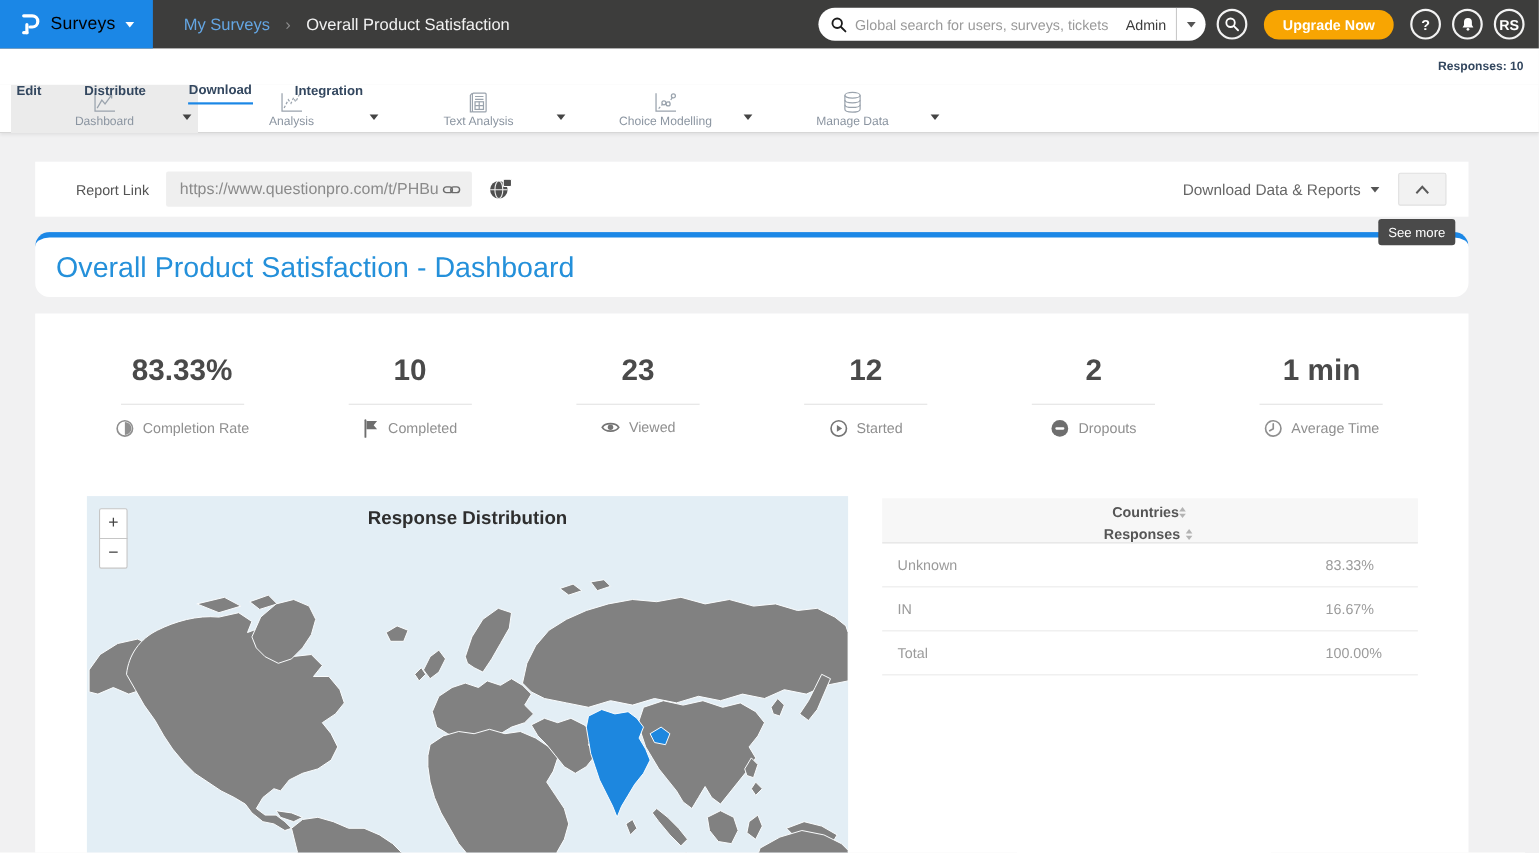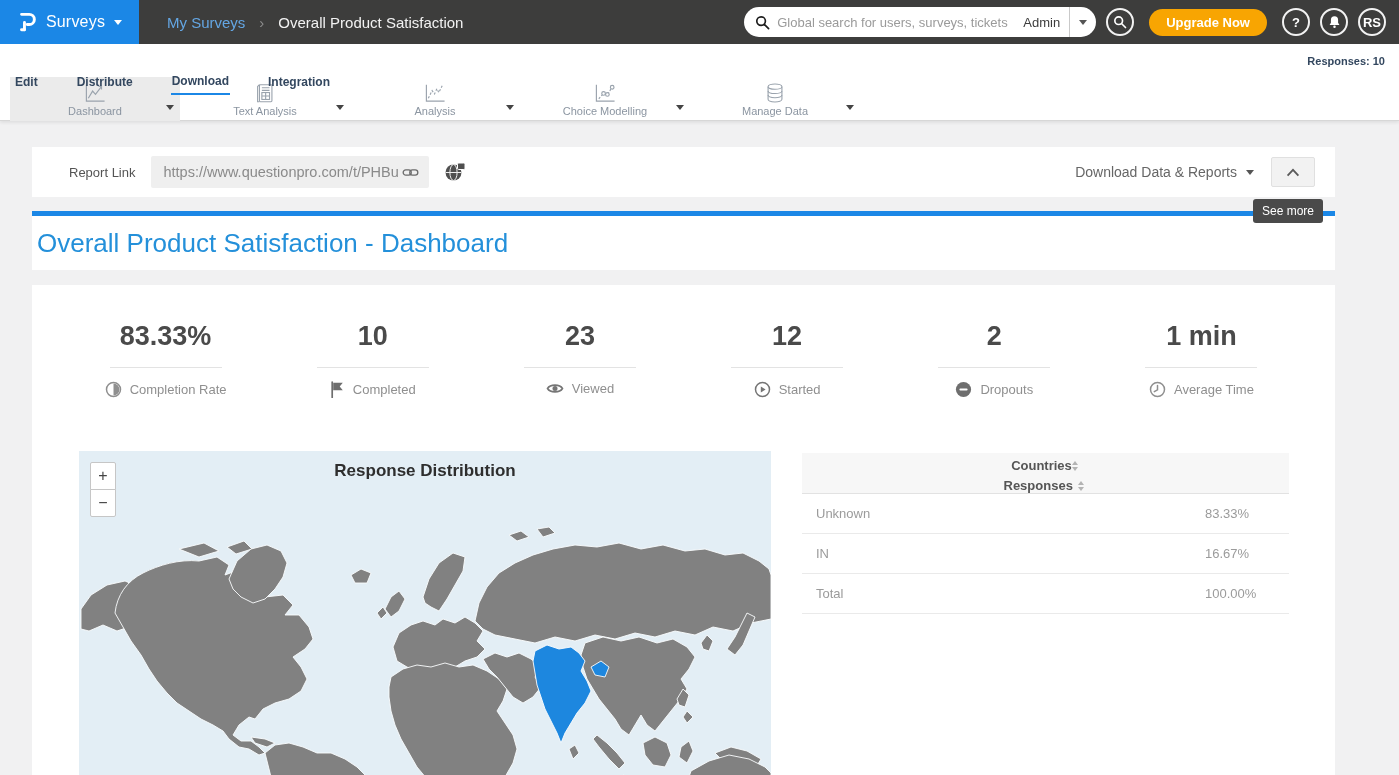--- a/index.html
+++ b/index.html
@@ -9,21 +9,21 @@
     background:#f1f1f2;
     overflow:hidden;
     position:relative;
     color:#444;
   }
   
   .topbar { position:absolute; top:0; left:0; width:100%; height:44px;
     background:#3d3d3c; display:flex; align-items:center; z-index:30; }
   .logo-box { width:139px; height:44px; background:var(--accent,#1b87e6);
     display:flex; align-items:center; justify-content:center; gap:9px; cursor:pointer; flex:none; }
-  .logo-box .product { color:#ffffff; font-size:16px; letter-spacing:.2px; }
+  .logo-box .product { color:#000000; font-size:16px; letter-spacing:.2px; }
   .caret { width:0; height:0; border-left:4px solid transparent;
     border-right:4px solid transparent; border-top:5px solid #fff; display:inline-block; }
   .caret.dark { border-top-color:#555; }
   .crumbs { display:flex; align-items:center; gap:14px; margin-left:28px; font-size:15px; }
   .crumb-link { color:#64a6e3; cursor:pointer; }
   .crumb-sep { color:#8d8d8d; font-size:15px; }
   .crumb-current { color:#f2f2f2; }
   .top-right { margin-left:auto; display:flex; align-items:center; gap:10px; padding-right:13px; }
   .search-pill { width:352px; height:30px; background:#fff; border-radius:15px;
     display:flex; align-items:center; padding-left:11px; overflow:hidden; }
@@ -67,21 +67,21 @@
   .report-url { flex:1; font-size:14.5px; color:#8a8a8a; white-space:nowrap; overflow:hidden; }
   .globe-btn { margin-left:15px; cursor:pointer; display:flex; }
   .report-right { margin-left:auto; display:flex; align-items:center; gap:9px; }
   .download-toggle { display:flex; align-items:center; gap:9px; cursor:pointer;
     font-size:14px; color:#666; padding-right:8px; }
   .see-more-btn { width:44px; height:30px; background:#f2f2f2; border:1px solid #e0e0e0;
     border-radius:2px; display:flex; align-items:center; justify-content:center; cursor:pointer; }
   .tooltip { position:absolute; top:199px; right:76px; background:#4a4a4a; color:#fff;
     font-size:12px; padding:5px 9px; border-radius:3px; z-index:40; }
   .title-card { top:211px; height:59px; border-top:5px solid var(--accent,#1b87e6);
-    display:flex; align-items:center; padding-left:5px; }
+    display:flex; align-items:center; padding-left:19px;border-radius:13px; }
   .page-title { font-size:26px; color:#2490da; font-weight:normal; }
   .main-card { top:285px; height:600px; }
   
   .stats-row { display:flex; padding:36px 30px 0; }
   .stat { flex:1; text-align:center; }
   .stat-value { font-size:27px; font-weight:bold; color:#4a4a4a; }
   .stat-divider { width:112px; height:1px; background:#e3e3e3; margin:15px auto 13px; }
   .stat-label-row { display:inline-flex; align-items:center; gap:8px; color:#8f8f8f; font-size:13px; }
   .stat-label-row svg { flex:none; }
   
@@ -180,39 +180,39 @@
         <path d="M4,3 V20 H23"></path>
         <path d="M6,17 L10.5,9.5 L13.5,13 L19.5,5"></path>
         <path d="M16.6,4.6 H19.8 V7.8"></path>
       </svg>
     </span>
     <span class="tool-label">Dashboard</span>
     <span class="tool-caret"><span class="caret"></span></span>
   </div>
   <div class="tool-item">
     <span class="tool-icon">
+      <svg width="26" height="22" viewBox="0 0 26 23">
+        <path d="M4,3 V20 H23"></path>
+        <path d="M6,17 L10,9 L12.5,12.5 L15,7 L17,11 L20.5,4" stroke-dasharray="2.4,1.8"></path>
+      </svg>
+    </span>
+    <span class="tool-label">Analysis</span>
+    <span class="tool-caret"><span class="caret"></span></span>
+  </div>
+  <div class="tool-item">
+    <span class="tool-icon">
       <svg width="24" height="22" viewBox="0 0 26 23">
         <rect x="7" y="2.5" width="13.5" height="18.5" rx="1"></rect>
         <path d="M7,2.5 l-2,2 v16.5 h2"></path>
         <path d="M9.6,5.8 h8.3 M9.6,8.6 h8.3"></path>
         <rect x="9.6" y="11" width="8.3" height="7.5"></rect>
         <path d="M13.7,11 v7.5 M9.6,14.7 h8.3"></path>
       </svg>
     </span>
     <span class="tool-label">Text Analysis</span>
-    <span class="tool-caret"><span class="caret"></span></span>
-  </div>
-  <div class="tool-item">
-    <span class="tool-icon">
-      <svg width="26" height="22" viewBox="0 0 26 23">
-        <path d="M4,3 V20 H23"></path>
-        <path d="M6,17 L10,9 L12.5,12.5 L15,7 L17,11 L20.5,4" stroke-dasharray="2.4,1.8"></path>
-      </svg>
-    </span>
-    <span class="tool-label">Analysis</span>
     <span class="tool-caret"><span class="caret"></span></span>
   </div>
   <div class="tool-item">
     <span class="tool-icon">
       <svg width="26" height="22" viewBox="0 0 26 23">
         <path d="M4,3 V20 H23"></path>
         <path d="M6.5,17.5 L11.5,12 L15.5,13 L20.5,5.5" stroke-dasharray="2.2,1.8"></path>
         <circle cx="11.5" cy="12" r="1.9" fill="#fff"></circle>
         <circle cx="15.5" cy="13" r="1.9" fill="#fff"></circle>
         <circle cx="20.5" cy="5.5" r="1.9" fill="#fff"></circle>

